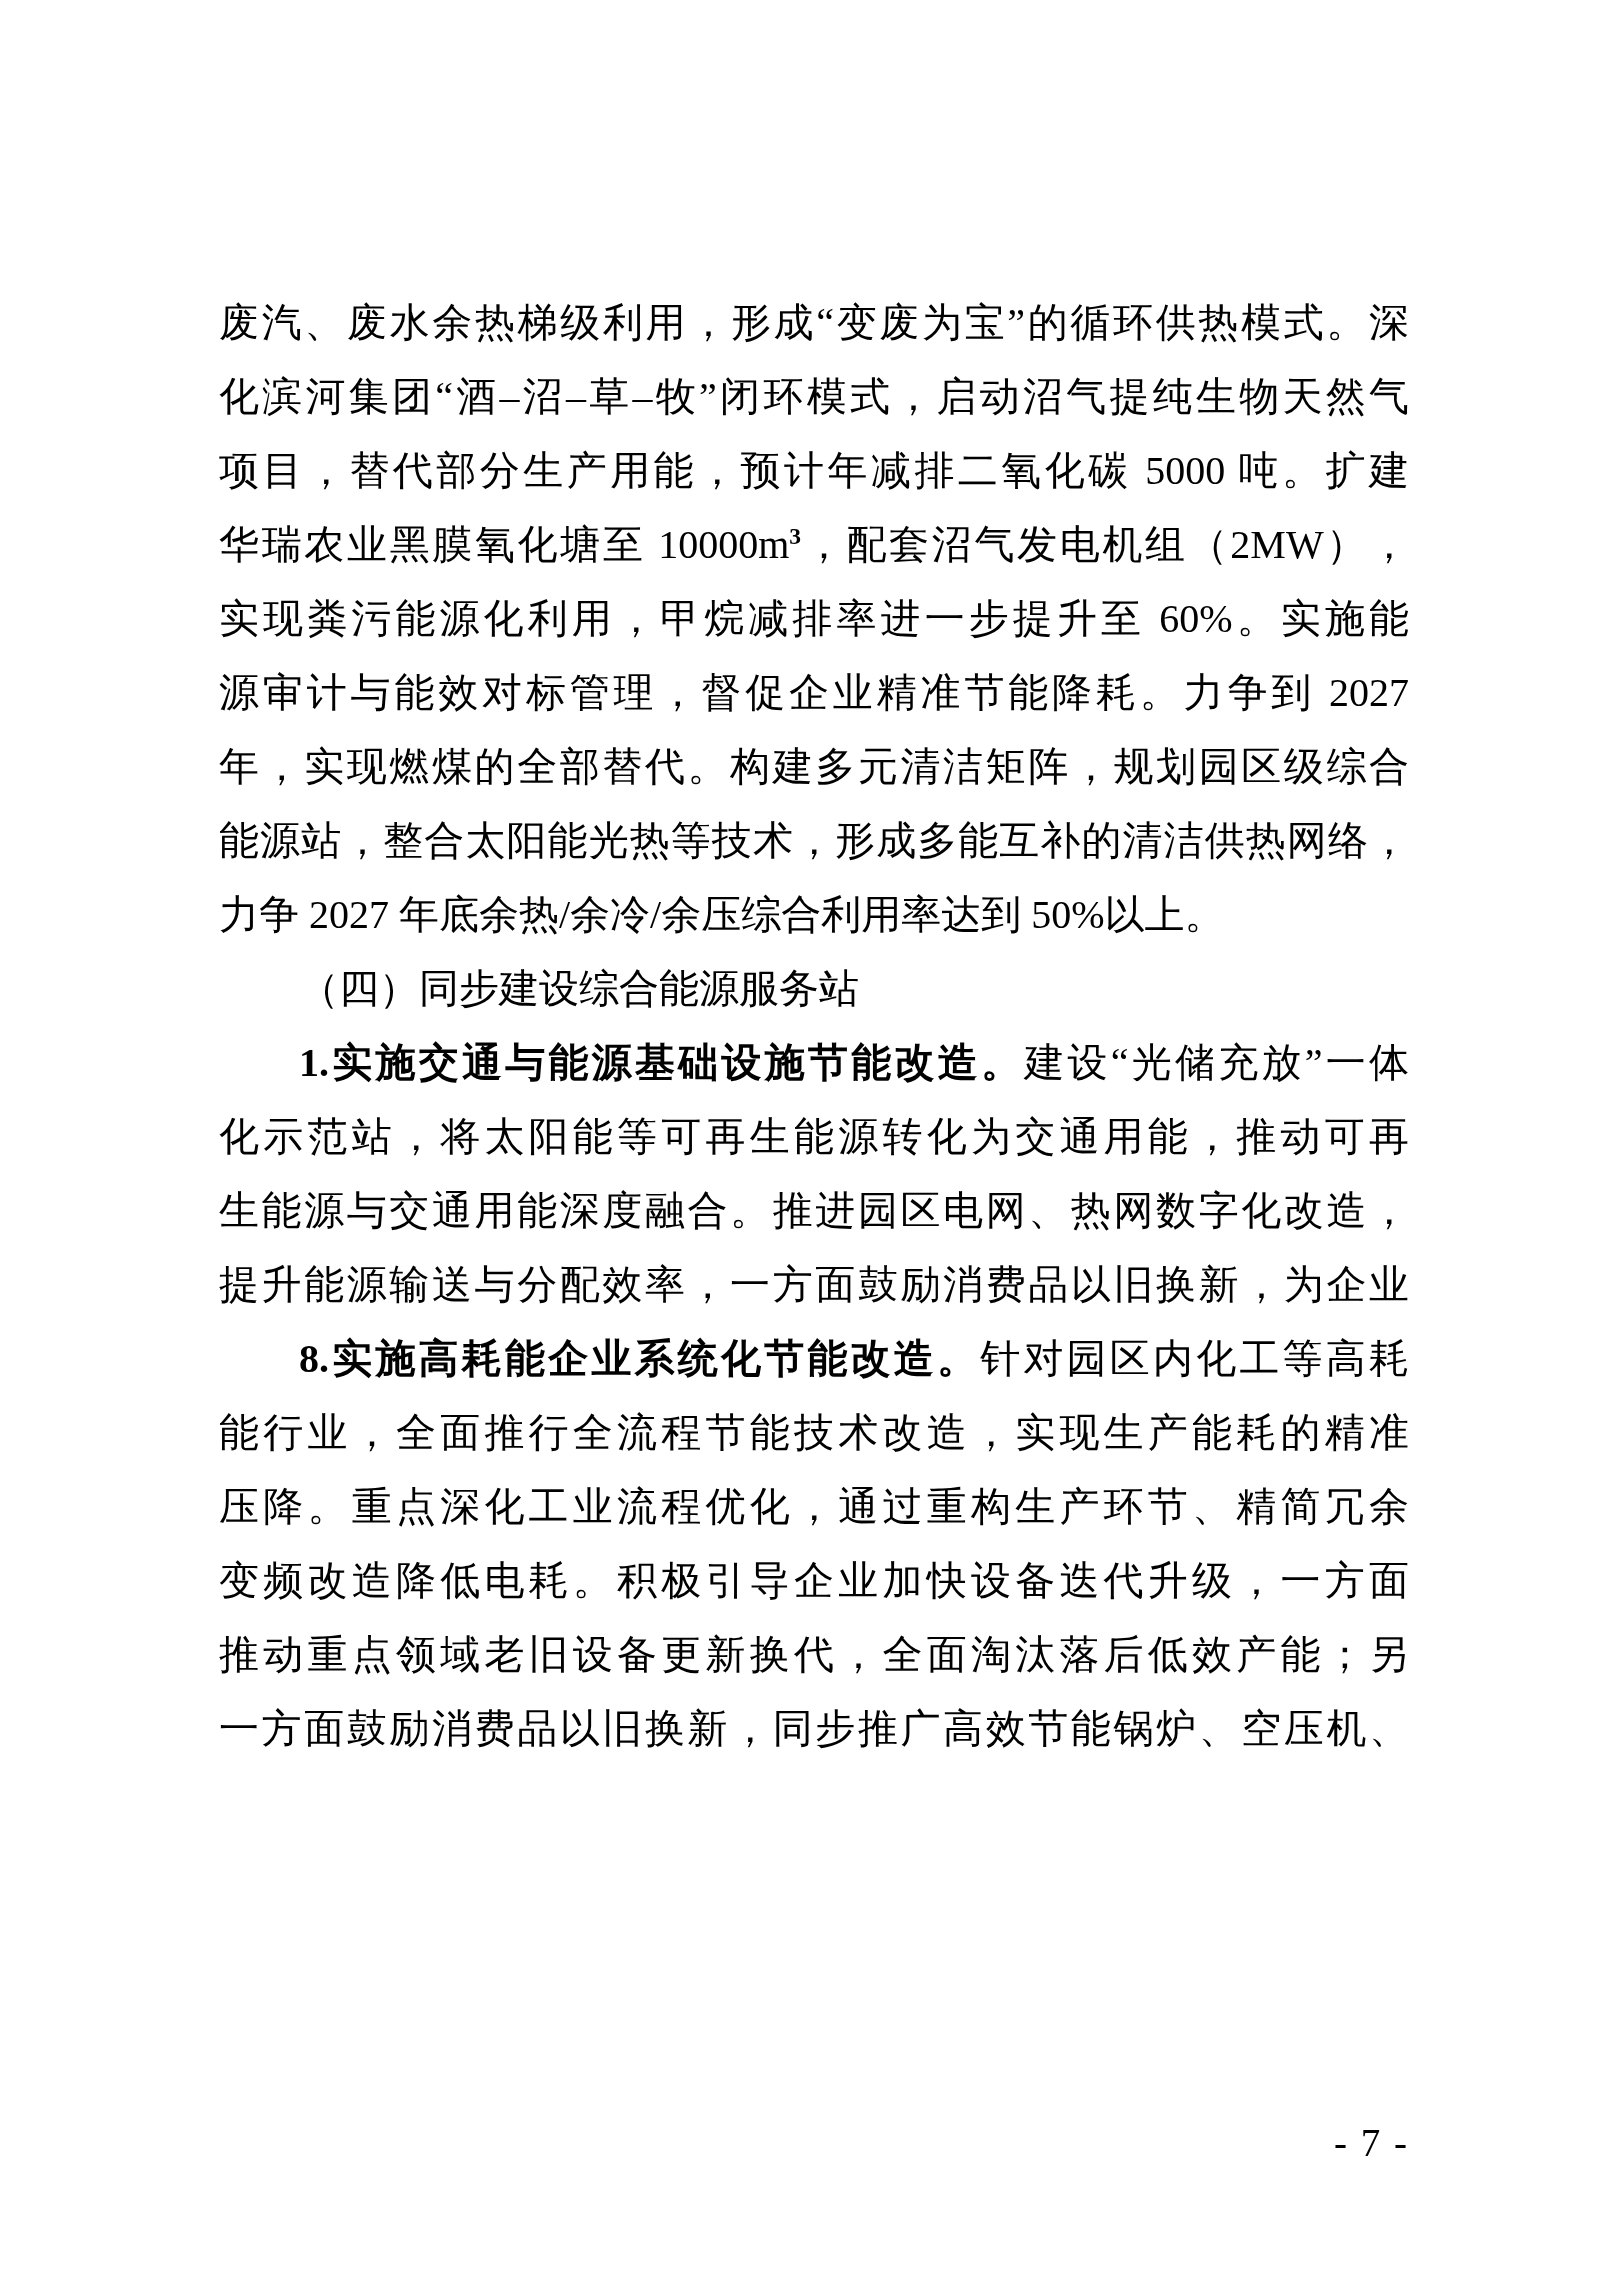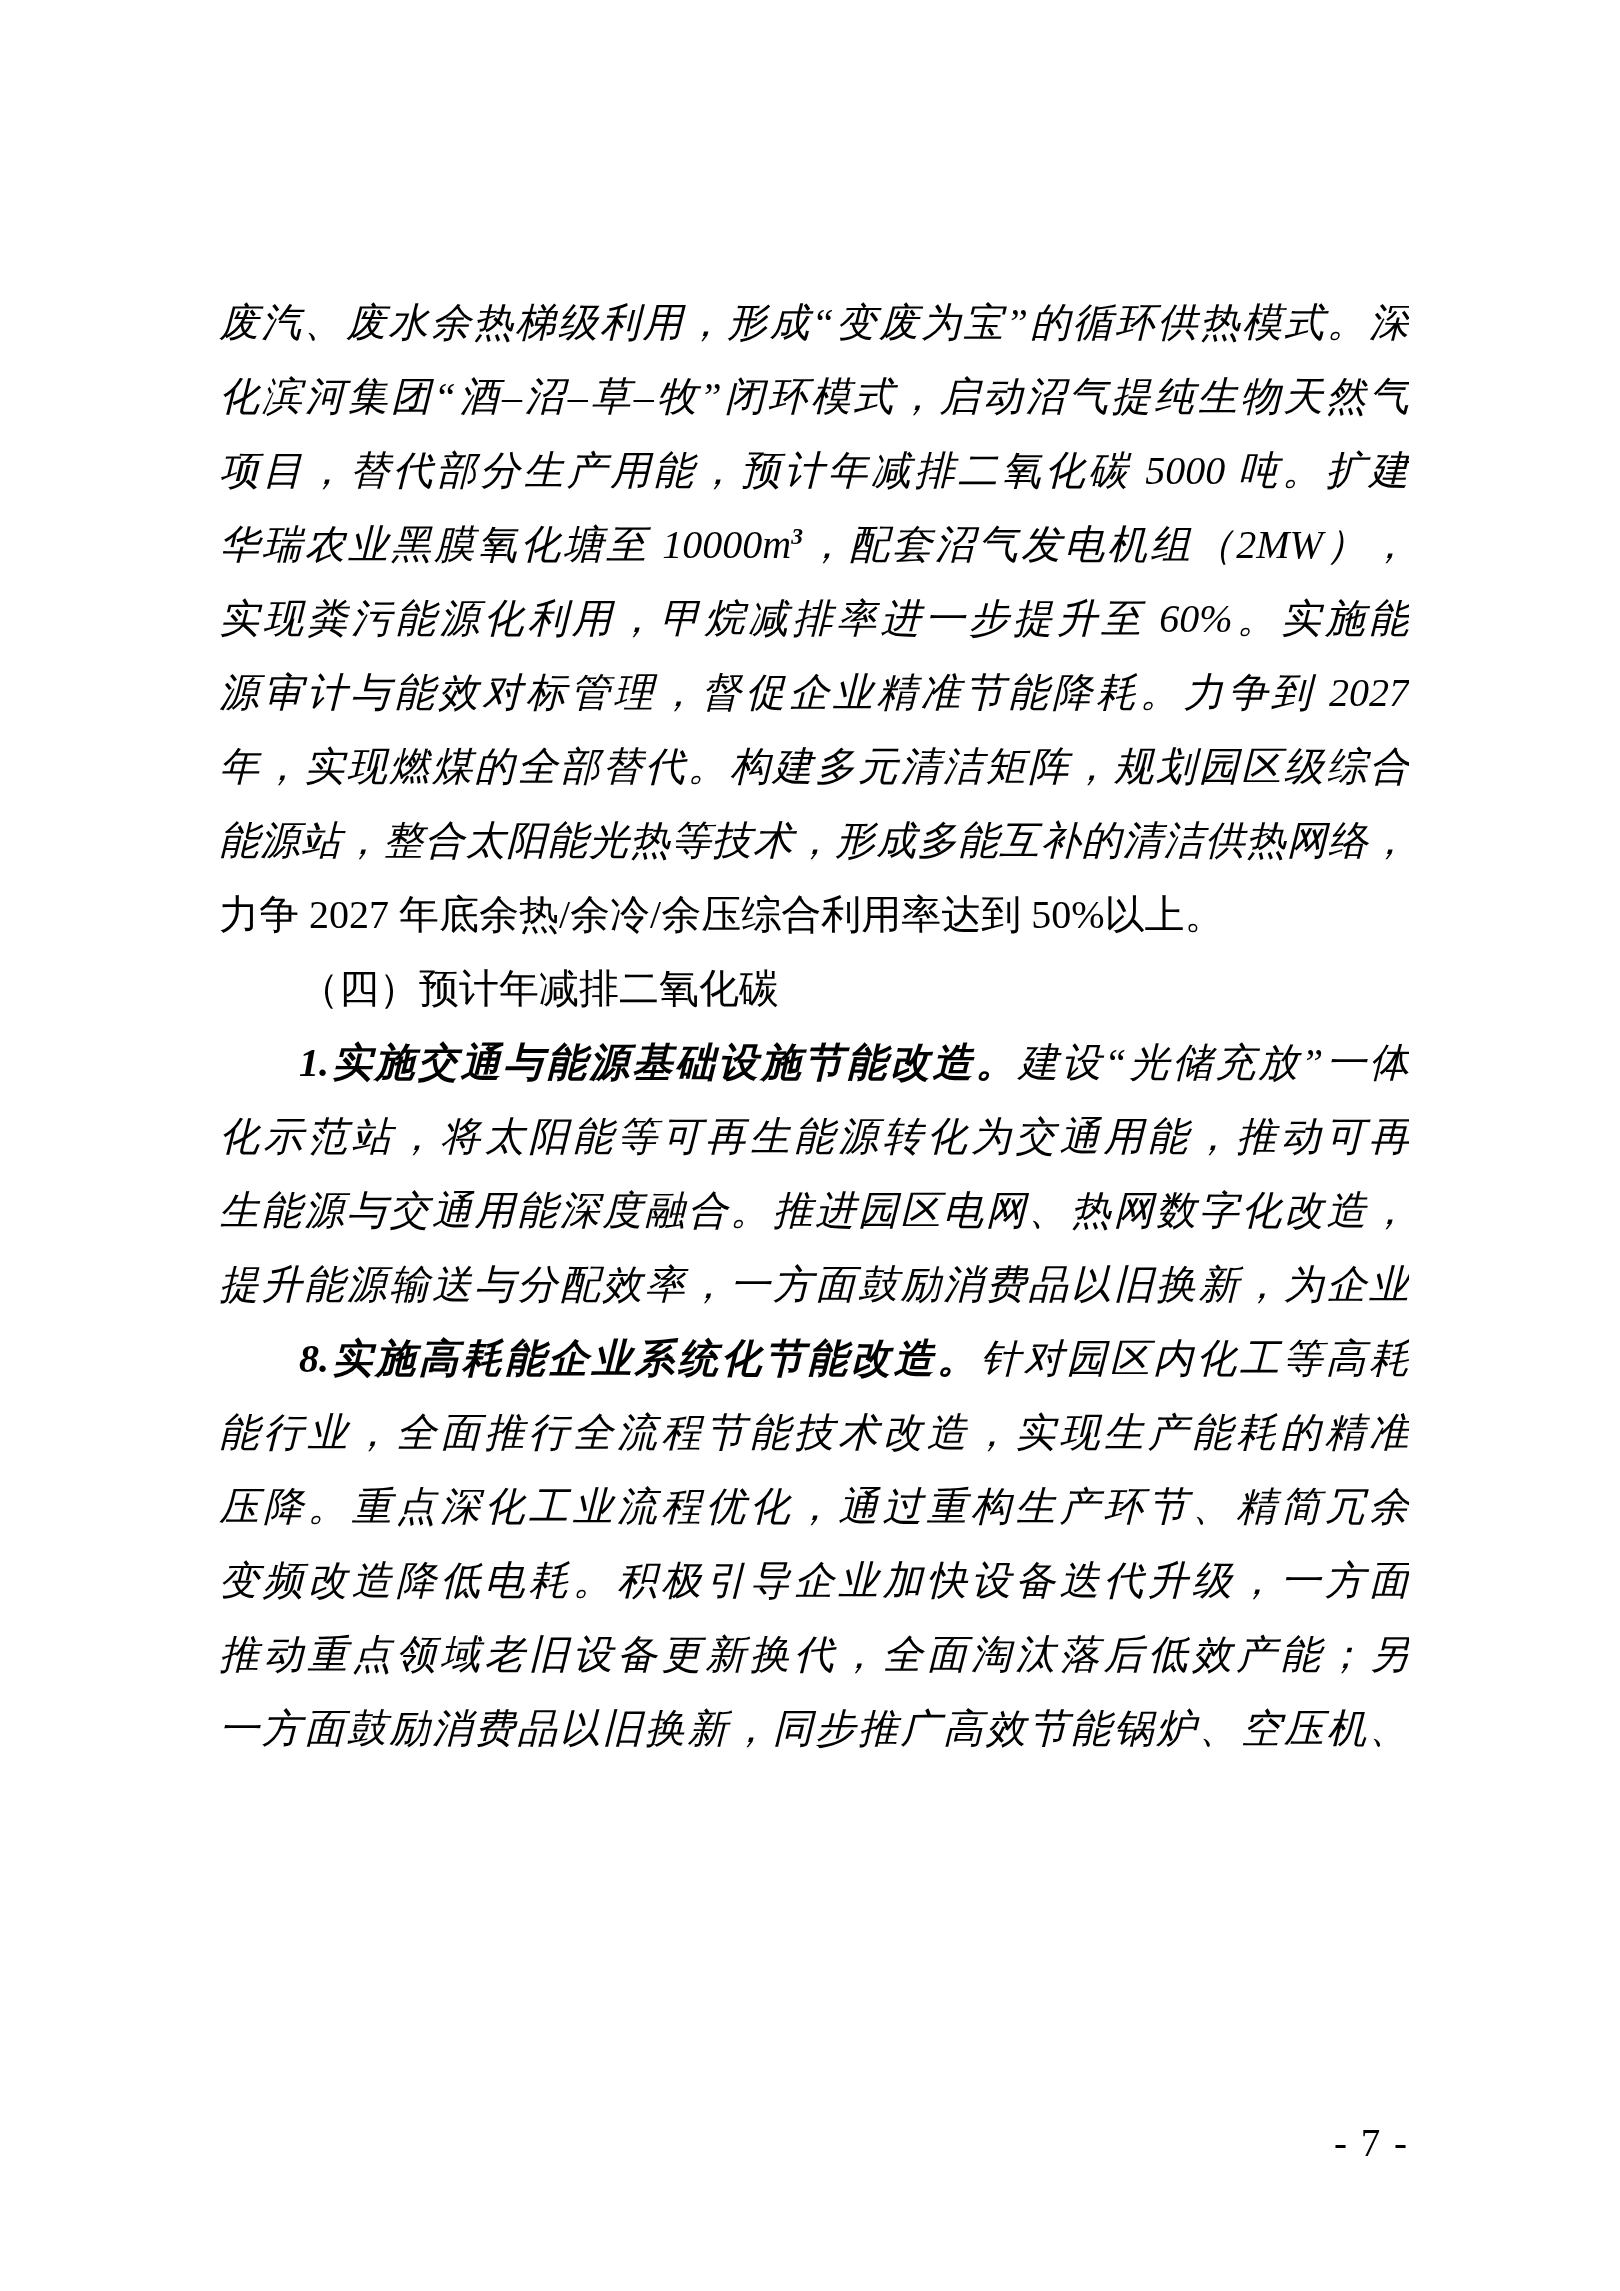--- a/index.html
+++ b/index.html
@@ -26,21 +26,20 @@
     font-size: 40px;
     line-height: 74px;
     height: 74px;
     overflow: hidden;
     text-align: justify;
     text-align-last: left;
     white-space: normal;
   }
   .line.j {
     text-align-last: justify;
-    font-style: italic;
   }
   .line.ind {
     text-indent: 2em;
   }
   .line.head {
     font-weight: 400;
   }
   .num {
     font-weight: 700;
   }
@@ -72,21 +71,21 @@
     <div class="line j">项目，替代部分生产用能，预计年减排二氧化碳 5000 吨。扩建</div>
 
     <div class="line j"><span>华瑞农业黑膜氧化塘至 10000m</span><span class="sup">3</span><span>，配套沼气发电机组（2MW），</span></div>
 
     <div class="line j">实现粪污能源化利用，甲烷减排率进一步提升至 60%。实施能</div>
     <div class="line j">源审计与能效对标管理，督促企业精准节能降耗。力争到 2027</div>
     <div class="line j">年，实现燃煤的全部替代。构建多元清洁矩阵，规划园区级综合</div>
     <div class="line j">能源站，整合太阳能光热等技术，形成多能互补的清洁供热网络，</div>
     <div class="line">力争 2027 年底余热/余冷/余压综合利用率达到 50%以上。</div>
 
-    <div class="line head ind">（四）预计年减排二氧化碳</div>
+    <div class="line head ind">（四）同步建设综合能源服务站</div>
 
     <div class="line j ind"><span class="num">1.实施交通与能源基础设施节能改造。</span><span>建设“光储充放”一体</span></div>
 
     <div class="line j">化示范站，将太阳能等可再生能源转化为交通用能，推动可再</div>
     <div class="line j">生能源与交通用能深度融合。推进园区电网、热网数字化改造，</div>
     <div class="line j">提升能源输送与分配效率，一方面鼓励消费品以旧换新，为企业</div>
 
     <div class="line j ind"><span class="num">8.实施高耗能企业系统化节能改造。</span><span>针对园区内化工等高耗</span></div>
 
     <div class="line j">能行业，全面推行全流程节能技术改造，实现生产能耗的精准</div>

